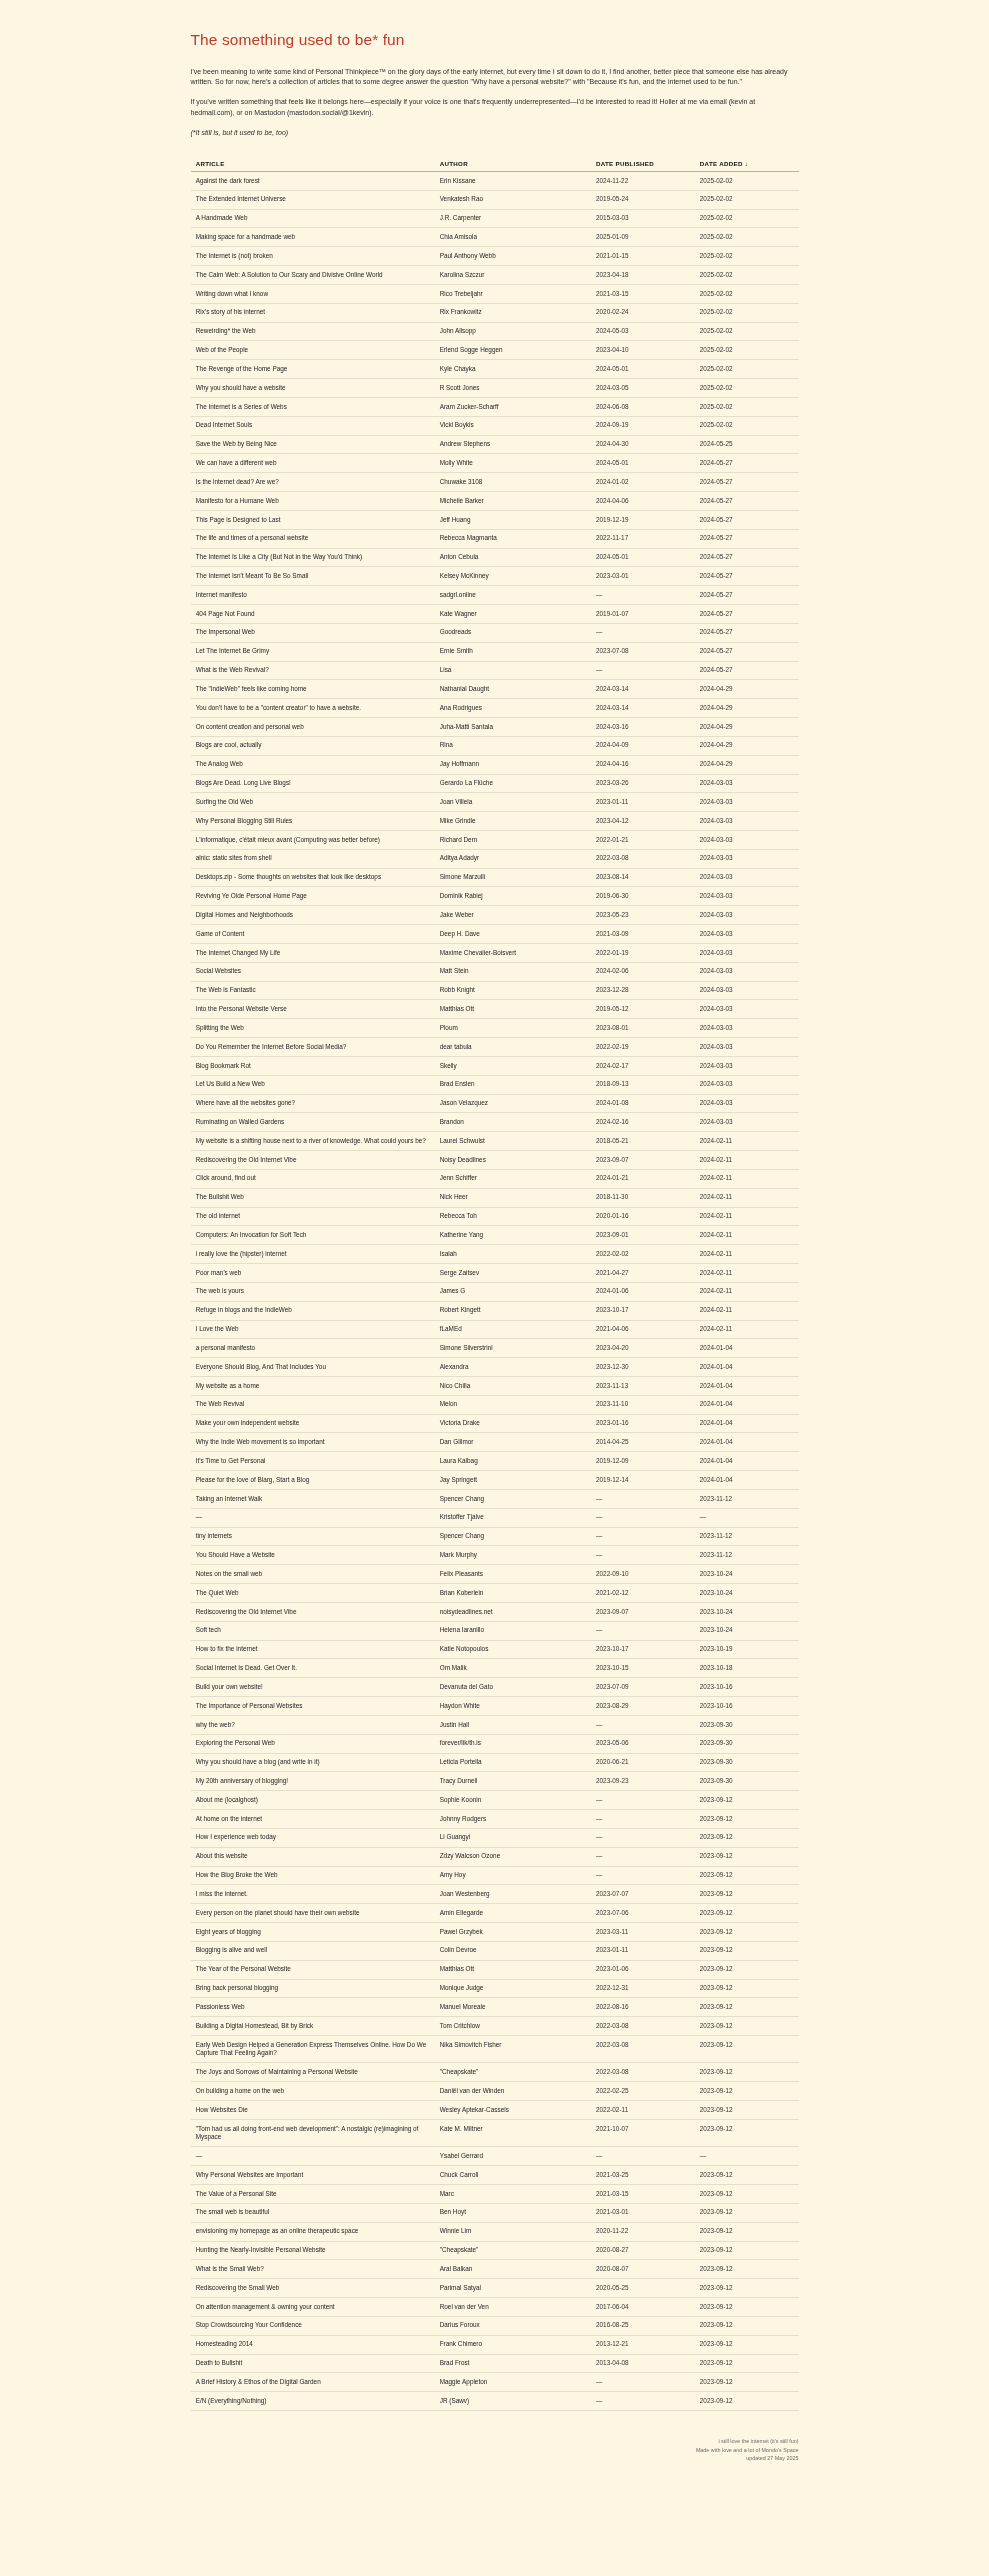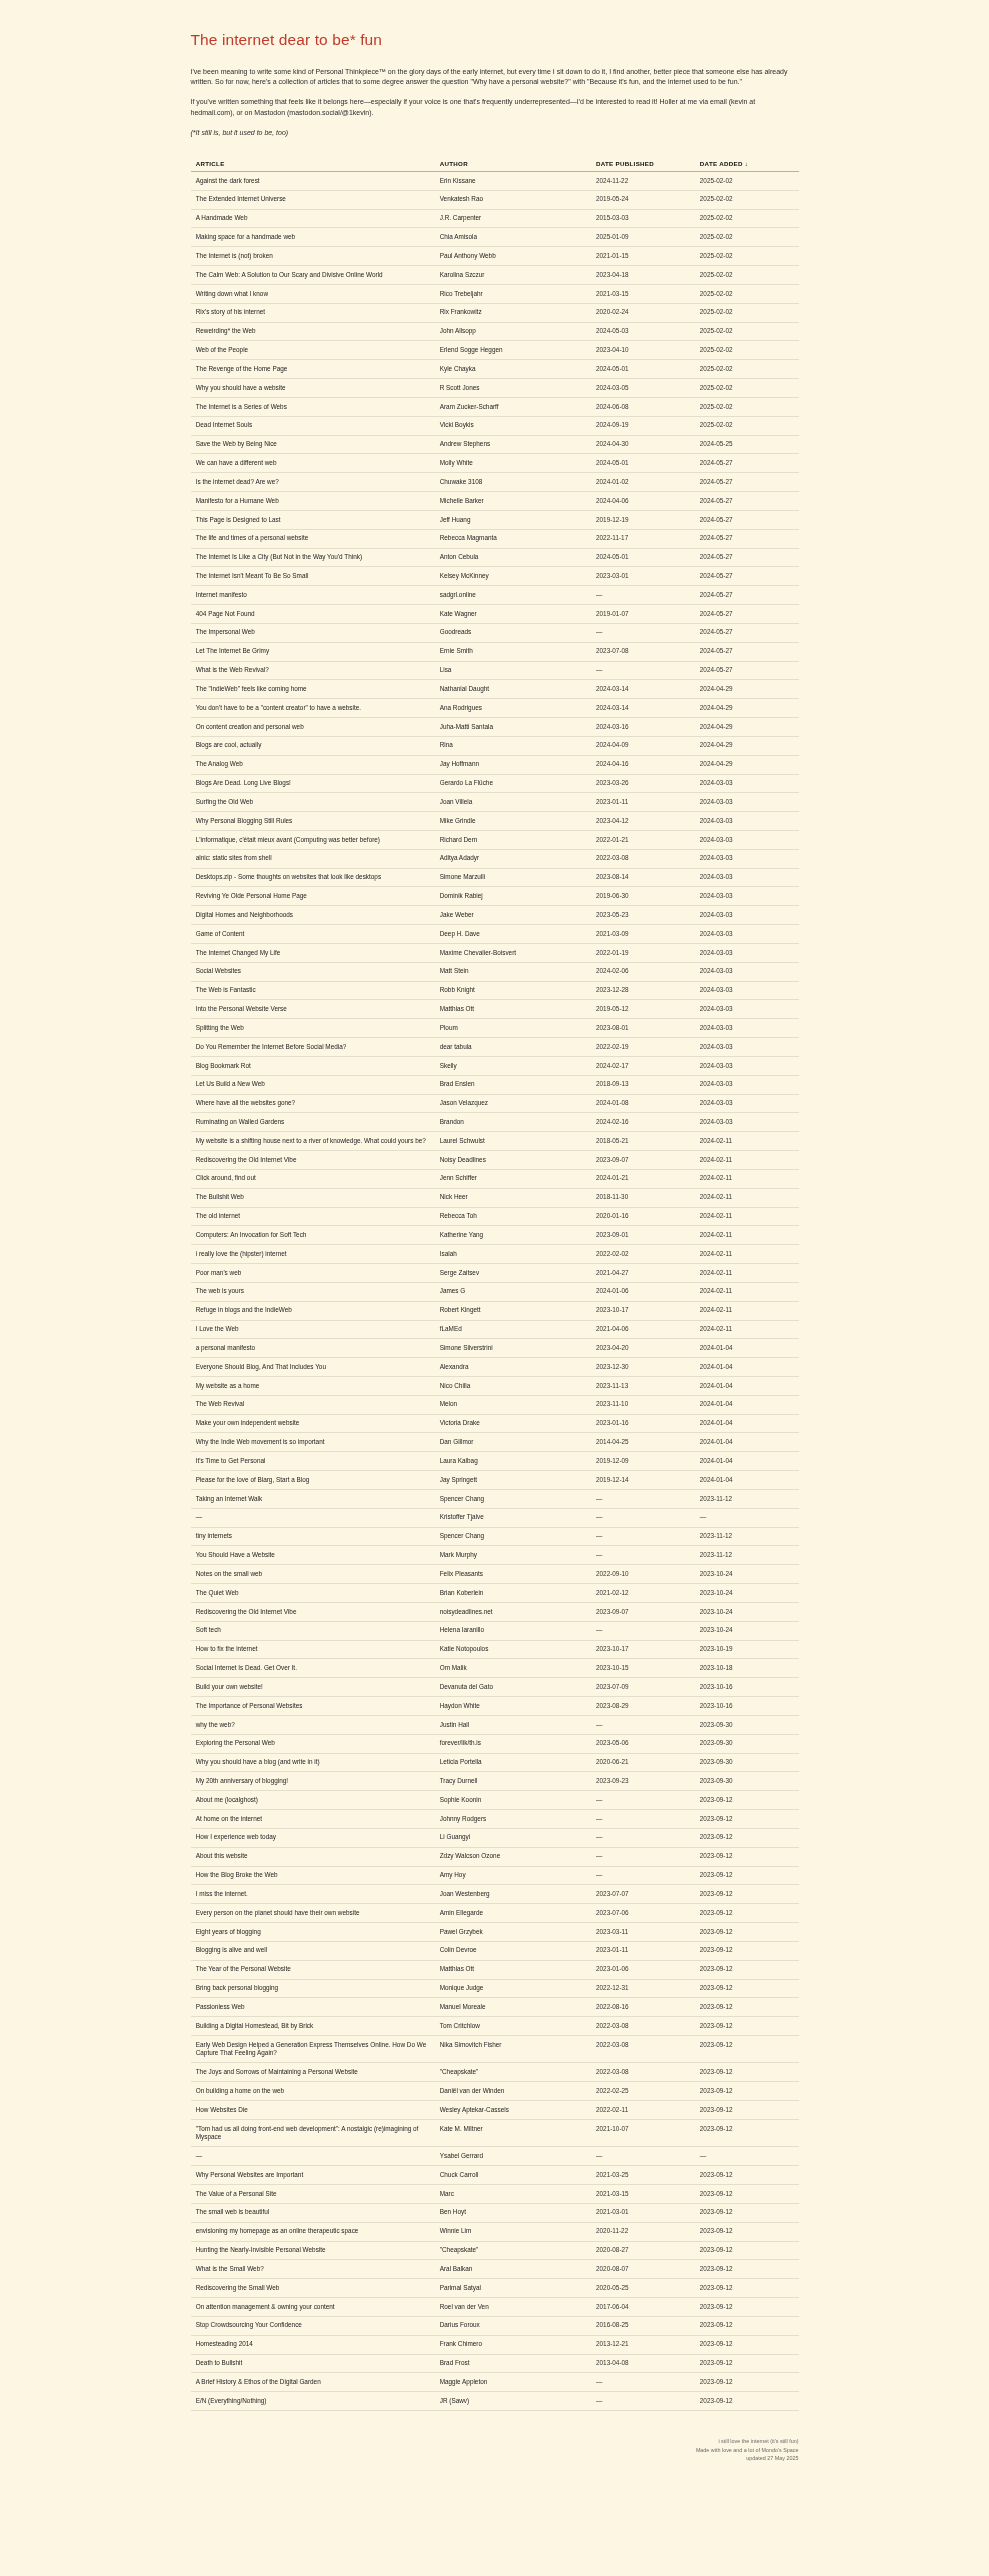--- a/index.html
+++ b/index.html
@@ -73,21 +73,21 @@
     color: #6b6b6b;
     line-height: 1.6;
   }
 </style>
 </head>
 <body>
 
 <div class="page">
 
   <h1 class="title">
-    <span>The internet dear to be</span><span class="star">*</span><span> fun</span>
+    <span>The something used to be</span><span class="star">*</span><span> fun</span>
   </h1>
 
   <div class="intro">
     <p>I've been meaning to write some kind of Personal Thinkpiece™ on the glory days of the early internet, but every time I sit down to do it, I find another, better piece that someone else has already written. So for now, here's a collection of articles that to some degree answer the question "Why have a personal website?" with "Because it's fun, and the internet used to be fun."</p>
     <p>If you've written something that feels like it belongs here—especially if your voice is one that's frequently underrepresented—I'd be interested to read it! Holler at me via email (kevin at hedmail.com), or on Mastodon (mastodon.social/@1kevin).</p>
     <p class="note">(*It still is, but it used to be, too)</p>
   </div>
 
   <table class="links">
     <thead>

